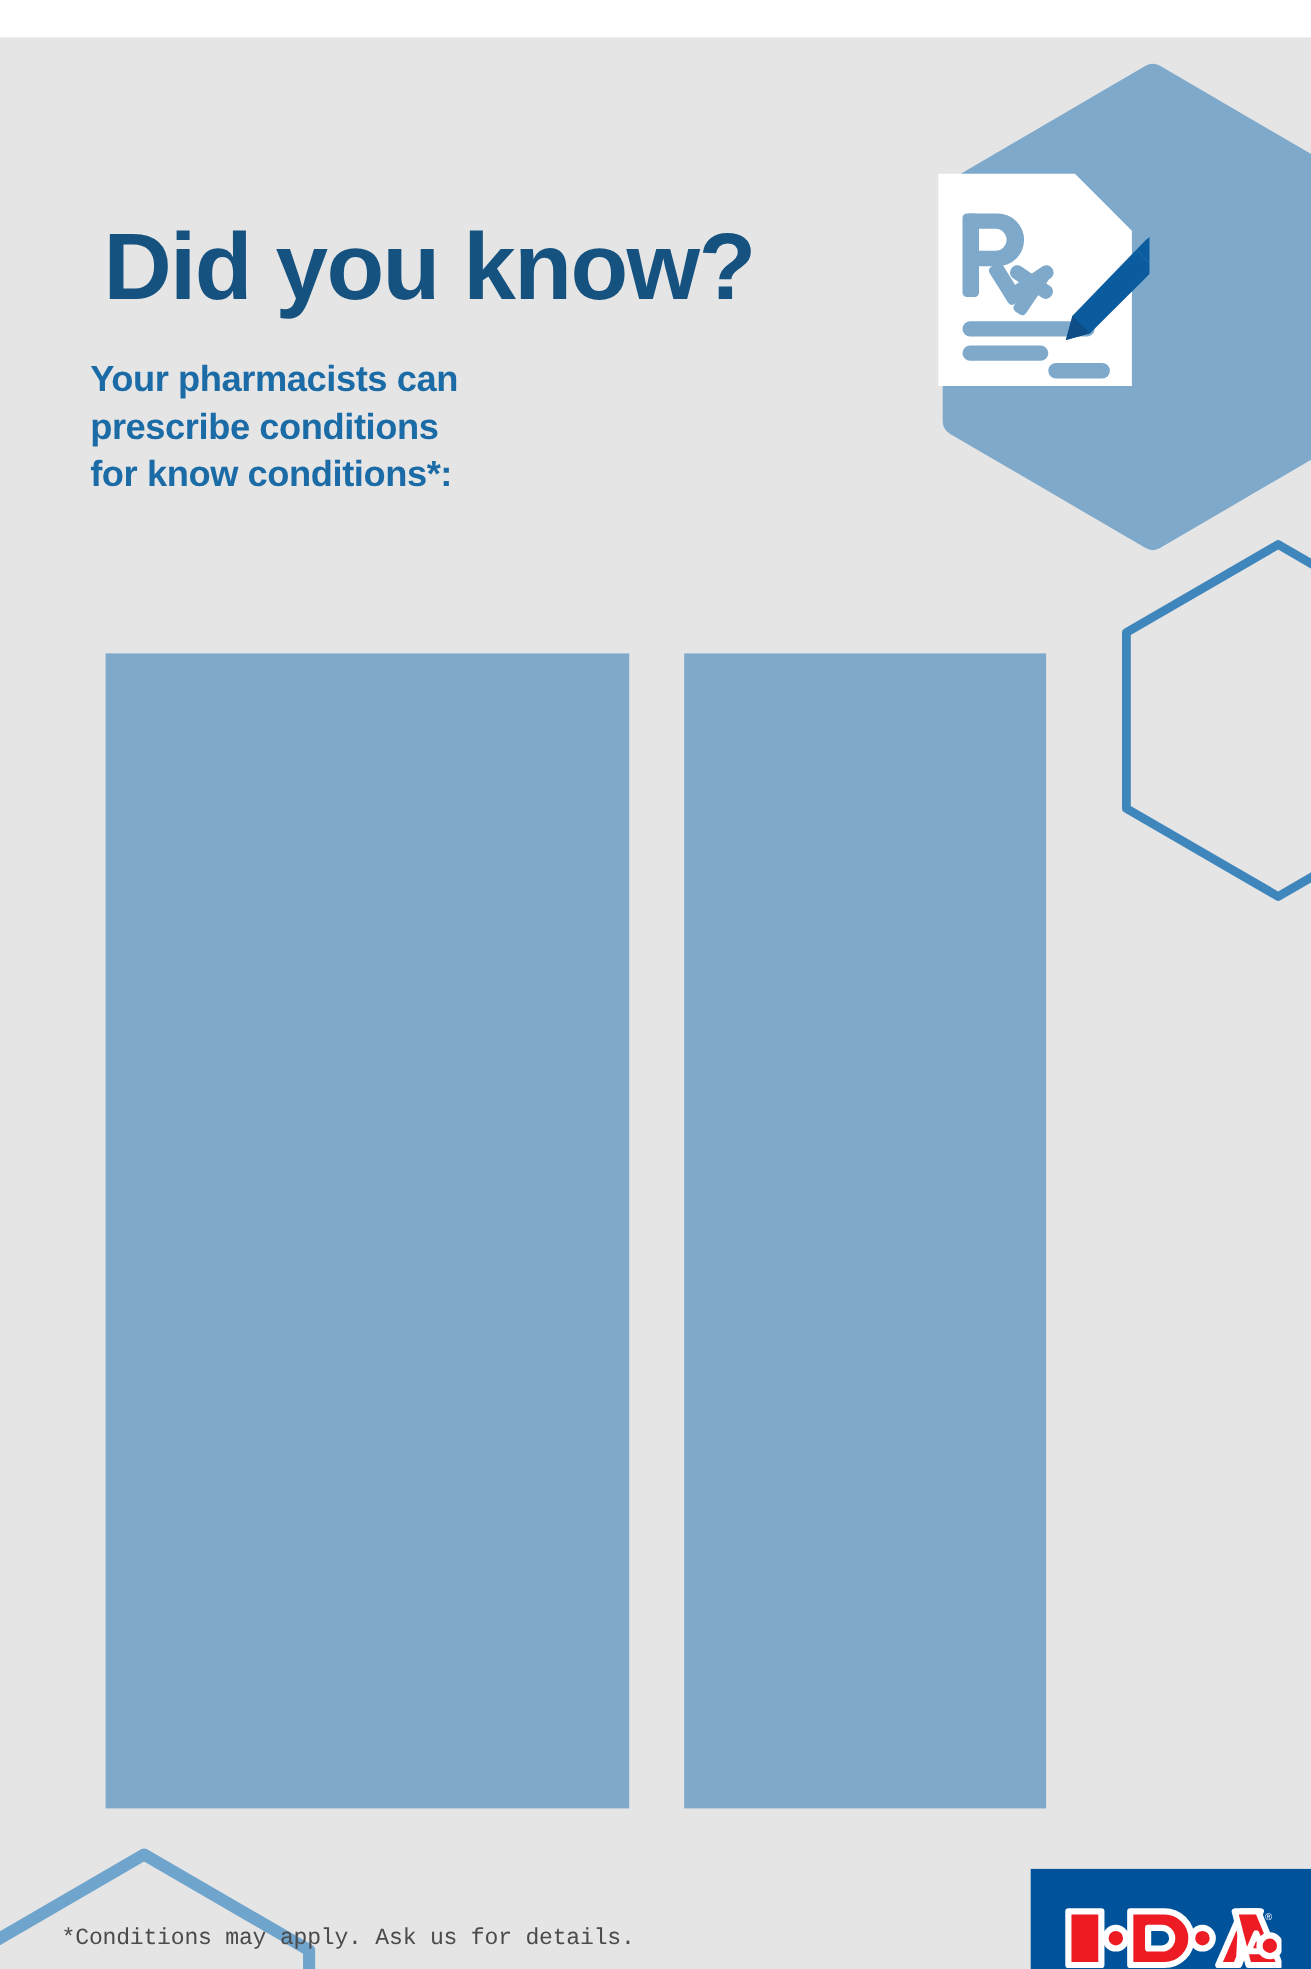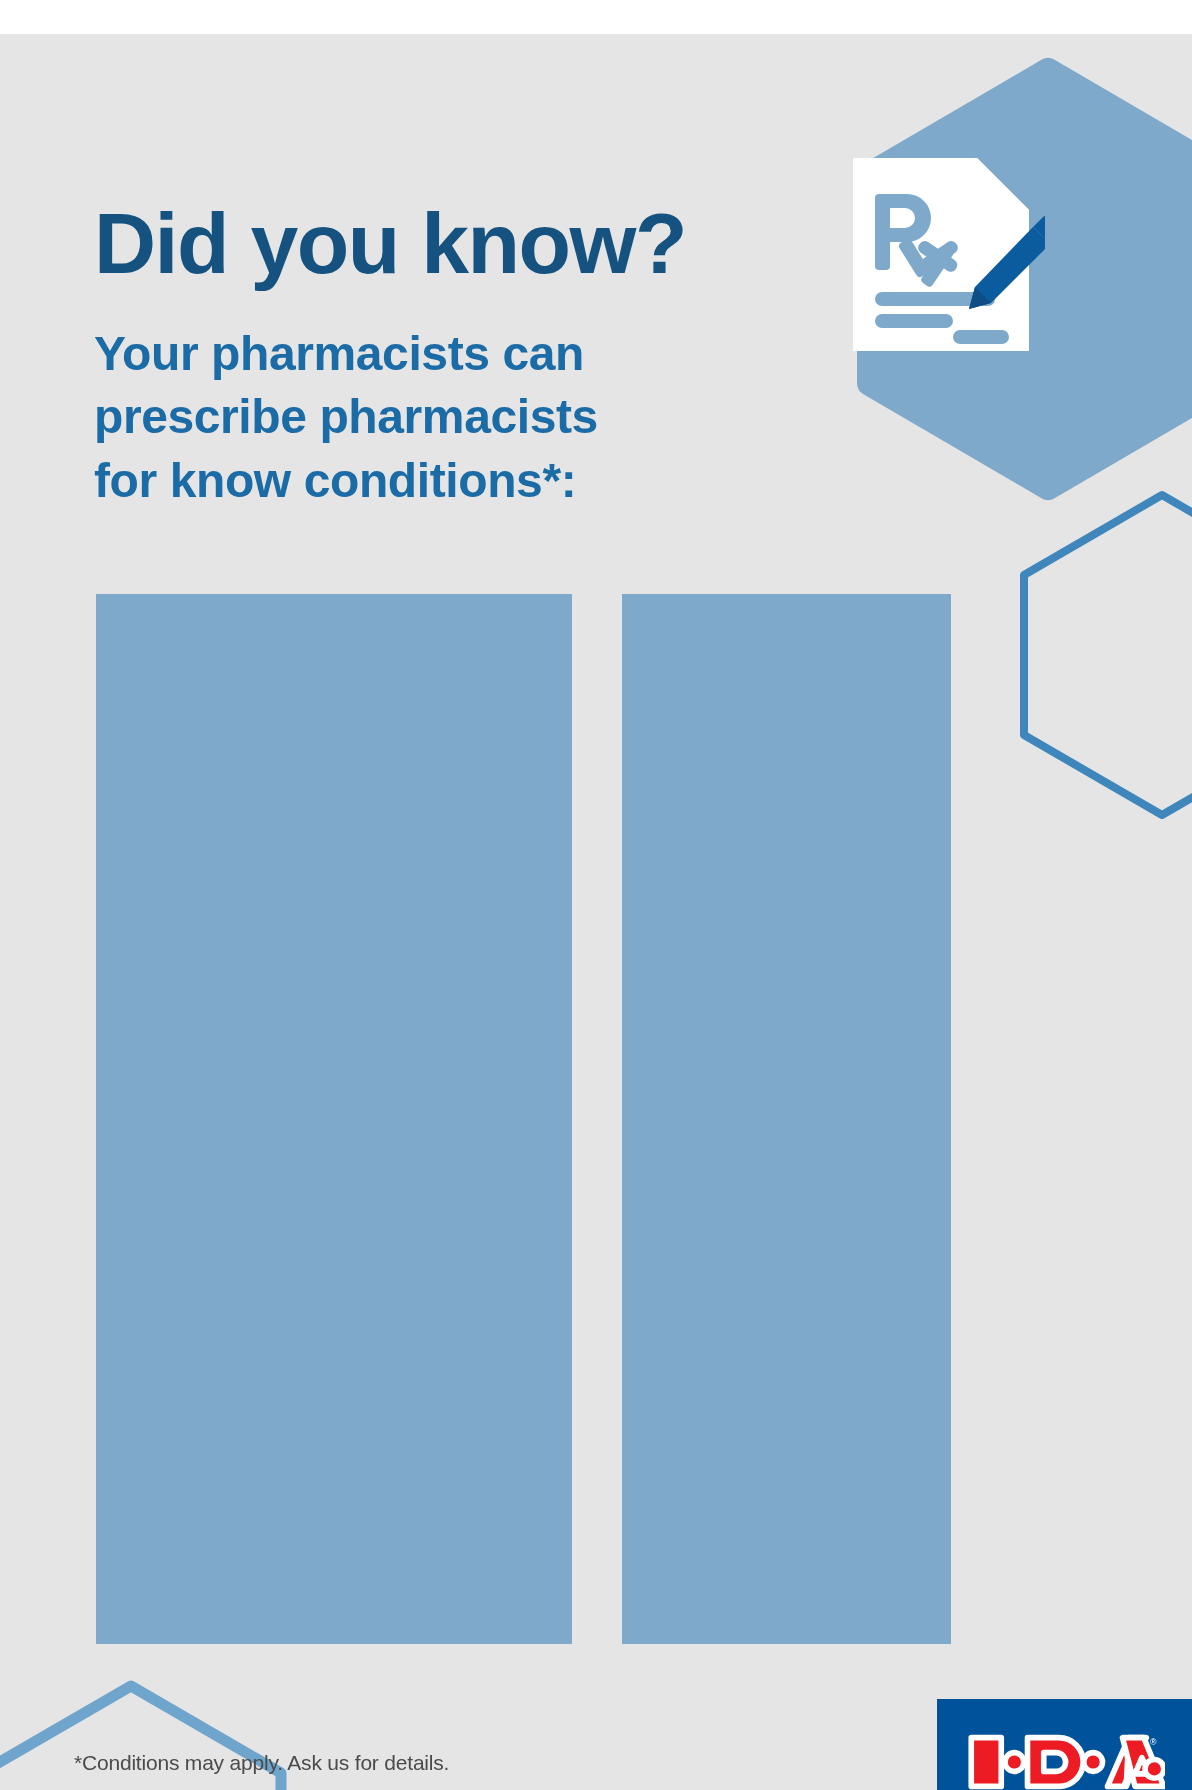--- a/index.html
+++ b/index.html
@@ -35,23 +35,23 @@
     font-size: 86px;
     line-height: 1.0;
     font-weight: 700;
     letter-spacing: -1.5px;
     color: #16527f;
     white-space: nowrap;
   }
 
   #subhead {
     position: absolute;
-    left: 94px;
+    left: 82px;
     top: 288px;
-    font-size: 48px;
+    font-size: 33px;
     line-height: 1.32;
     font-weight: 700;
     letter-spacing: -0.4px;
     color: #1a6ba6;
     width: 620px;
   }
   #subhead .line { display: block; }
 
   
   .panel {
@@ -67,26 +67,27 @@
   #panel-right {
     left: 622px;
     top: 560px;
     width: 329px;
     height: 1050px;
   }
 
   
   #footnote {
     position: absolute;
-    left: 74px;
+    left: 56px;
     top: 1717px;
     font-size: 21px;
     color: #4b4b4b;
     letter-spacing: -0.2px;
     white-space: nowrap;
+    font-family: Liberation Mono, monospace;
   }
 
   
   #logo-block {
     position: absolute;
     left: 937px;
     top: 1665px;
     width: 255px;
     height: 125px;
     background: #00539b;
@@ -139,21 +140,21 @@
       <path d="M188 75 L205 92 L146 151 L124 157 L130 135 Z" fill="#0a5c9e"></path>
       <path d="M124 157 L130 135 L146 151 Z" fill="#0e4d85"></path>
       <path d="M188 75 L205 92 L214 83 a12 12 0 0 0 -17 -17 Z" fill="#0a5c9e"></path>
     </g>
   </svg>
 
   <h1 id="headline">Did you know?</h1>
 
   <div id="subhead">
     <span class="line">Your pharmacists can</span>
-    <span class="line">prescribe pharmacists</span>
+    <span class="line">prescribe conditions</span>
     <span class="line">for know conditions*:</span>
   </div>
 
   <div class="panel" id="panel-left"></div>
   <div class="panel" id="panel-right"></div>
 
   <div id="footnote">*Conditions may apply. Ask us for details.</div>
 
   <div id="logo-block">
     <svg width="200" height="64" viewBox="0 0 320 102" aria-hidden="true">

